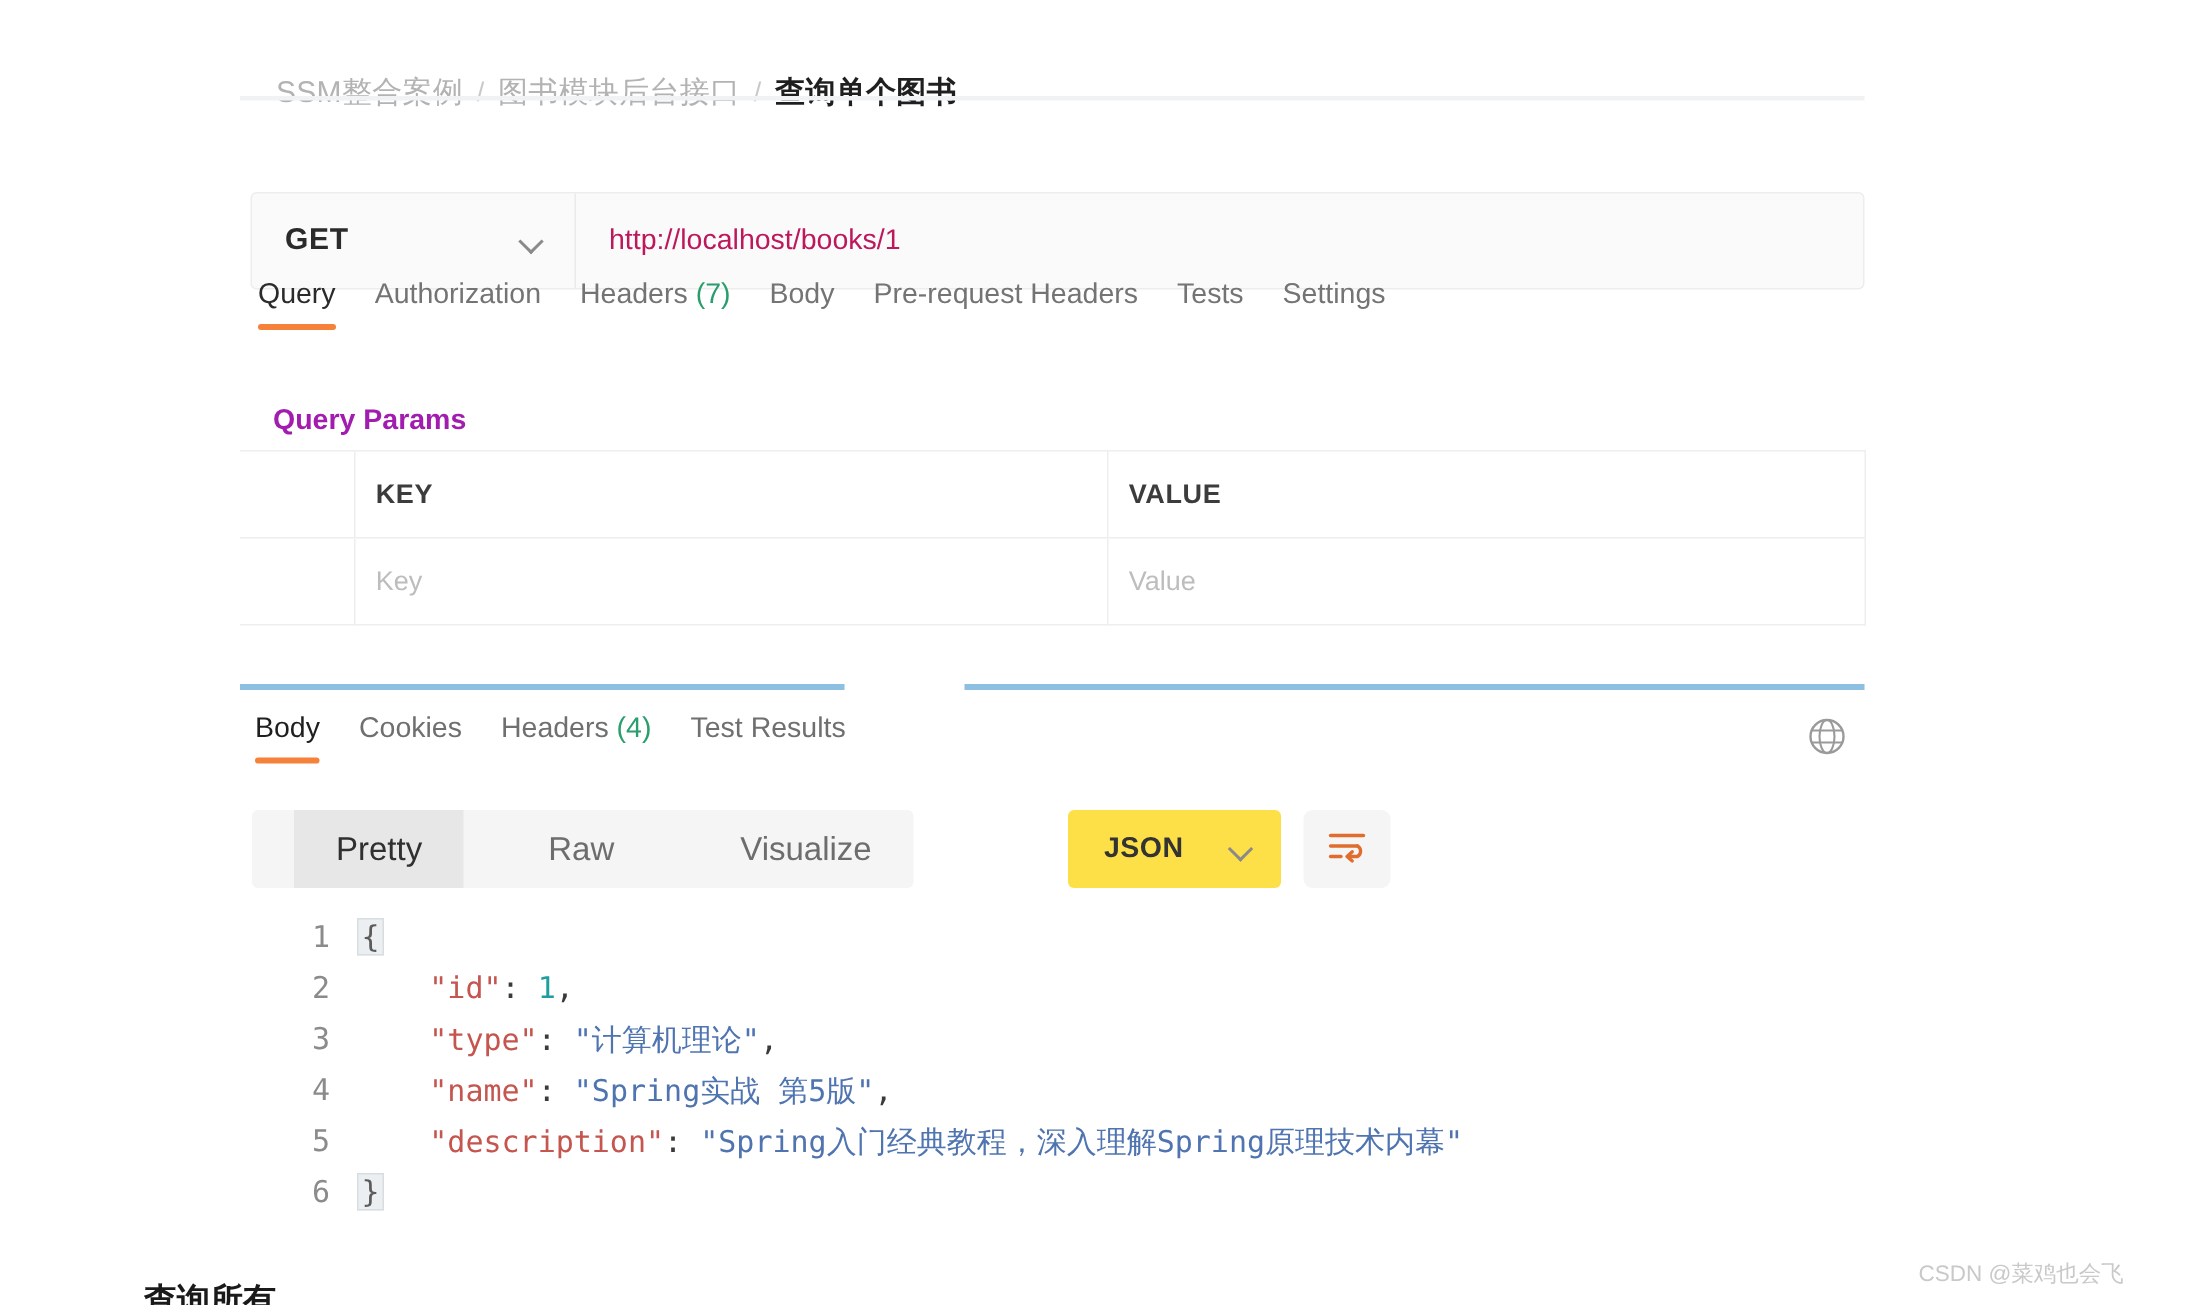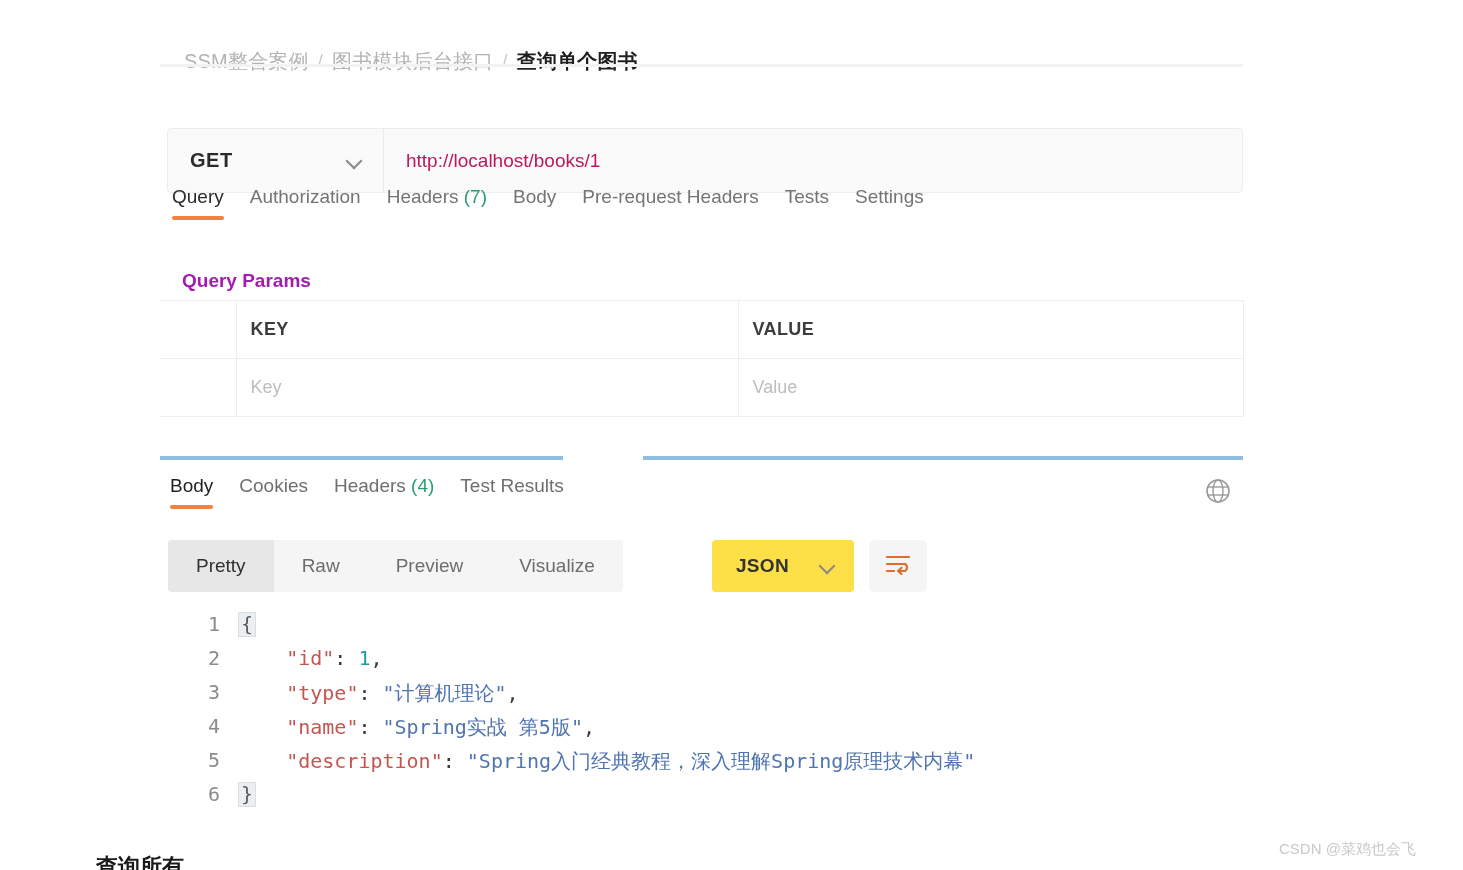--- a/index.html
+++ b/index.html
@@ -231,24 +231,25 @@
     background: #f5f5f5;
     border-radius: 4px;
     display: flex;
     align-items: stretch;
     overflow: hidden;
   }
   .seg-item {
     display: flex;
     align-items: center;
     padding: 0 28px;
-    font-size: 19px;
+    font-size: 22px;
     color: #6d6d6d;
     cursor: pointer;
     white-space: nowrap;
+    margin-left: 28px;
   }
   .seg-item.active {
     background: #e7e7e7;
     color: #303030;
   }
   .format-select {
     position: absolute;
     left: 712px;
     top: 540px;
     height: 52px;
@@ -431,21 +432,20 @@
     <circle cx="14" cy="14" r="11" fill="none" stroke="#9a9a9a" stroke-width="1.6"></circle>
     <ellipse cx="14" cy="14" rx="5" ry="11" fill="none" stroke="#9a9a9a" stroke-width="1.4"></ellipse>
     <line x1="3.4" y1="10" x2="24.6" y2="10" stroke="#9a9a9a" stroke-width="1.4"></line>
     <line x1="3.4" y1="18" x2="24.6" y2="18" stroke="#9a9a9a" stroke-width="1.4"></line>
   </svg>
 </span>
 
 <div class="view-seg">
   <div class="seg-item active">Pretty</div>
   <div class="seg-item">Raw</div>
-  <div class="seg-item">Preview</div>
   <div class="seg-item">Visualize</div>
 </div>
 
 <div class="format-select">
   <span class="format-label">JSON</span>
   <span class="chev"></span>
 </div>
 
 <div class="wrap-btn">
   <span>

